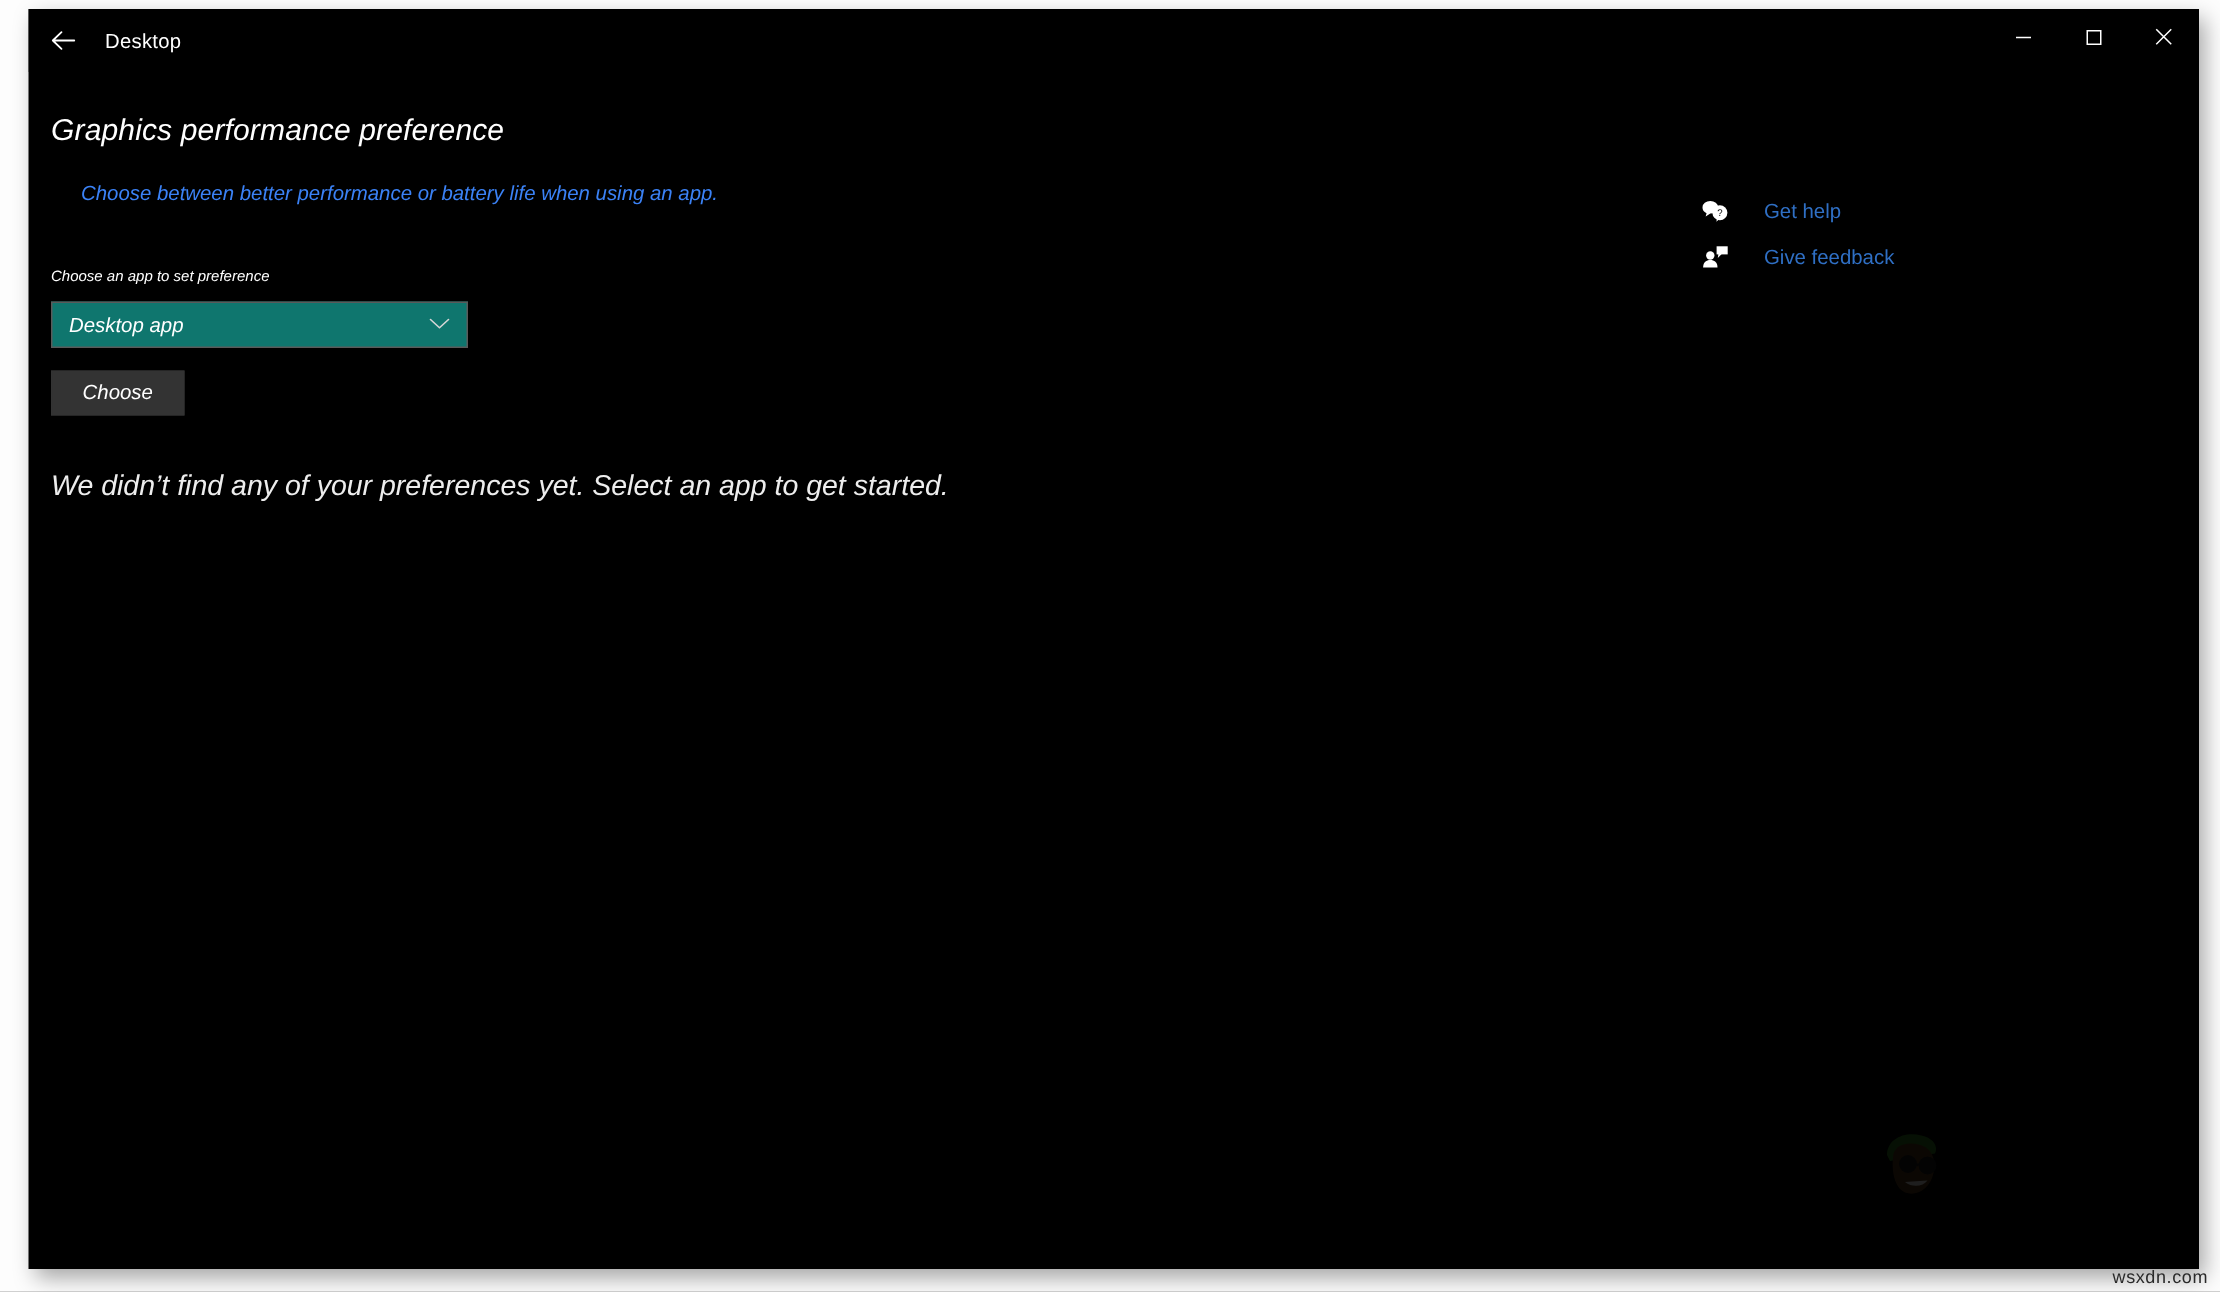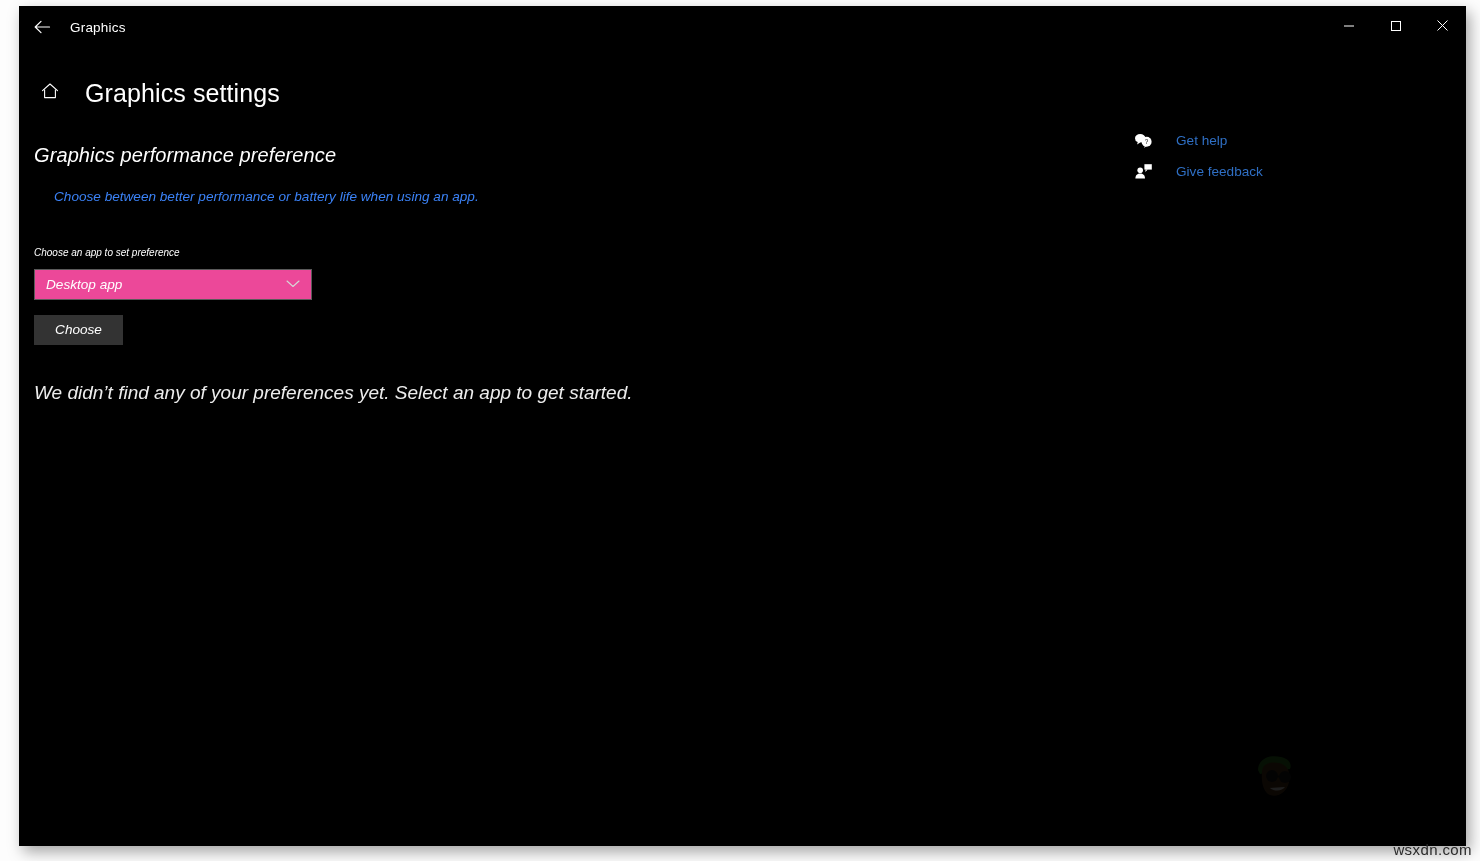--- a/index.html
+++ b/index.html
@@ -119,21 +119,21 @@
     font-size: 10px;
     color: #ffffff;
     margin-top: 40px;
   }
 
   .combo {
     position: relative;
     margin-top: 11px;
     width: 278px;
     height: 31px;
-    background: #ec4899;
+    background: #0f766e;
     border: 1px solid #5a5a5a;
     box-sizing: border-box;
     display: flex;
     align-items: center;
     cursor: default;
   }
   .combo-value {
     font-size: 13.6px;
     color: #ffffff;
     margin-left: 11px;
@@ -200,41 +200,41 @@
     right: 158px;
     bottom: 38px;
     width: 60px;
     height: 60px;
     opacity: 0.13;
   }
   .watermark-text {
     position: absolute;
     right: 8px;
     bottom: 3px;
-    font-size: 15px;
+    font-size: 12px;
     color: #2a2a2a;
     letter-spacing: 0.4px;
   }
 </style>
 </head>
 <body>
 
 <div id="root">
 
   <div class="window">
 
     <div class="titlebar">
       <div class="back-btn">
         <span>
           <svg width="18" height="16" viewBox="0 0 18 16">
             <path d="M2.2 8 L8 2.4 M2.2 8 L8 13.6 M2.2 8 L16.5 8" stroke="#ffffff" stroke-width="1.2" fill="none" stroke-linecap="round" stroke-linejoin="round"></path>
           </svg>
         </span>
       </div>
-      <div class="titlebar-title">Graphics</div>
+      <div class="titlebar-title">Desktop</div>
 
       <div class="win-controls">
         <div class="win-btn">
           <span>
             <svg width="12" height="12" viewBox="0 0 12 12">
               <path d="M1 6 H11" stroke="#ffffff" stroke-width="1" fill="none"></path>
             </svg>
           </span>
         </div>
         <div class="win-btn">
@@ -247,31 +247,20 @@
         <div class="win-btn close">
           <span>
             <svg width="13" height="13" viewBox="0 0 13 13">
               <path d="M1.5 1.5 L11.5 11.5 M11.5 1.5 L1.5 11.5" stroke="#ffffff" stroke-width="1" fill="none"></path>
             </svg>
           </span>
         </div>
       </div>
     </div>
 
-    <div class="page-header">
-      <div class="home-icon">
-        <span>
-          <svg width="20" height="20" viewBox="0 0 20 20">
-            <path d="M2.5 9.6 L10 3 L17.5 9.6" stroke="#ffffff" stroke-width="1.1" fill="none" stroke-linecap="round" stroke-linejoin="round"></path>
-            <path d="M4.6 8.6 V16.6 H15.4 V8.6" stroke="#ffffff" stroke-width="1.1" fill="none" stroke-linejoin="round"></path>
-          </svg>
-        </span>
-      </div>
-      <div class="page-title">Graphics settings</div>
-    </div>
 
     <div class="content">
 
       <h2 class="section-title">Graphics performance preference</h2>
 
       <div class="description">
         <div>Choose between better performance or battery life when using an app.</div>
       </div>
 
       <div class="field-label">Choose an app to set preference</div>

